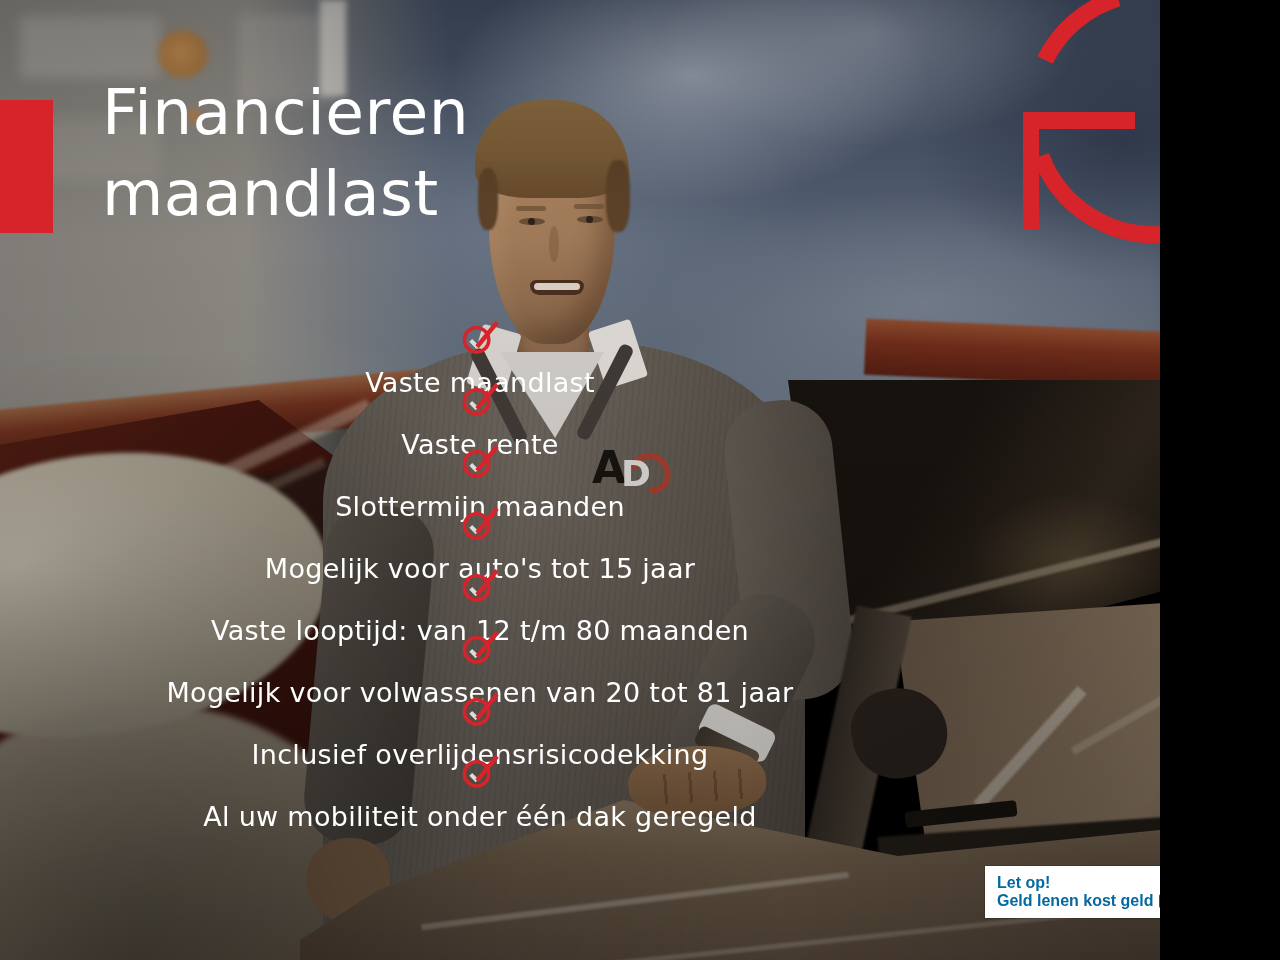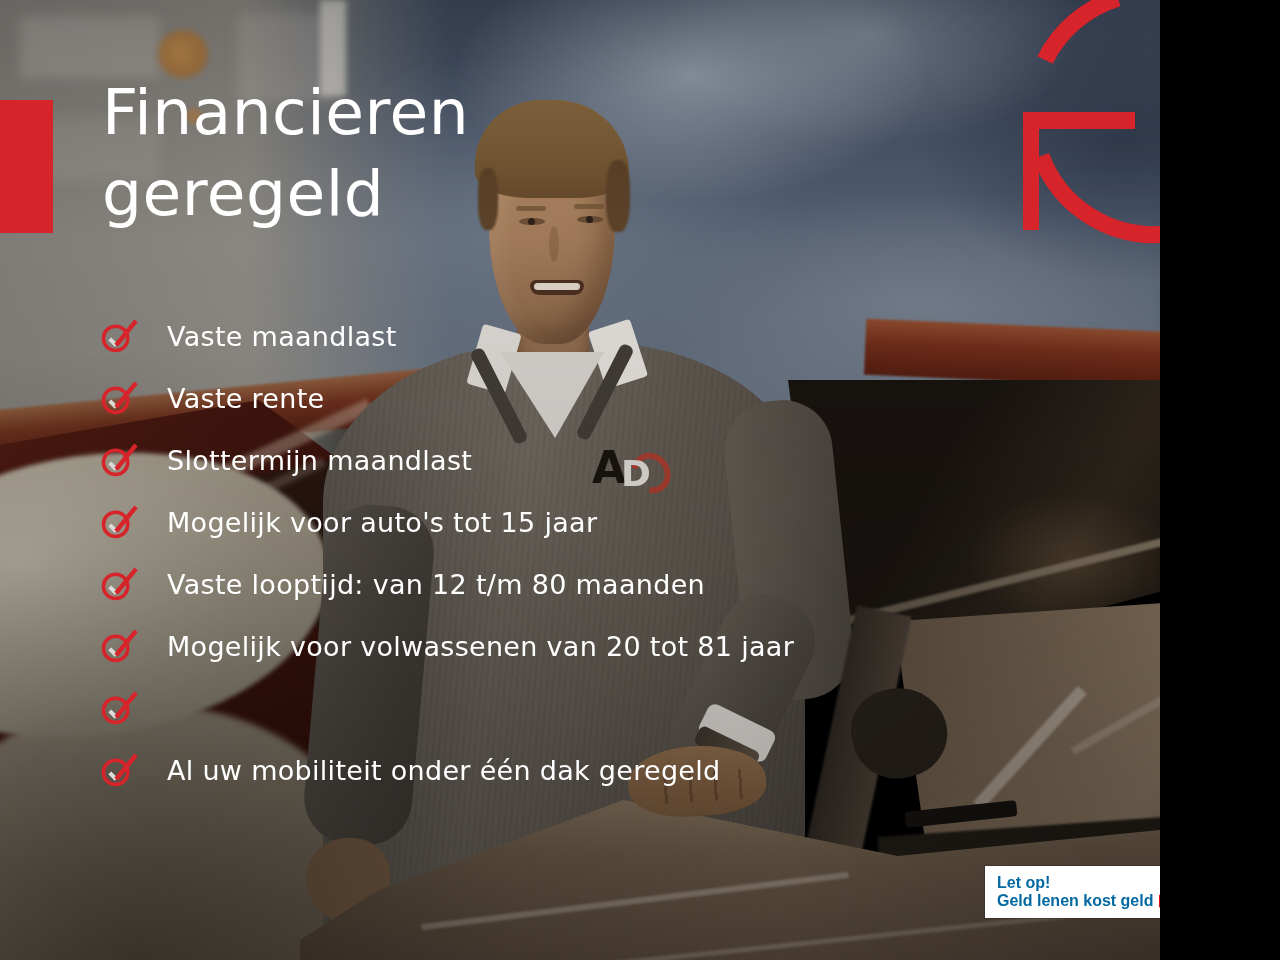--- a/index.html
+++ b/index.html
@@ -156,22 +156,22 @@
       radial-gradient(ellipse at 12% 100%, rgba(0,0,0,.45), rgba(0,0,0,0) 45%),
       radial-gradient(ellipse at 100% 100%, rgba(0,0,0,.30), rgba(0,0,0,0) 40%),
       linear-gradient(180deg, rgba(0,0,0,.18), rgba(0,0,0,0) 25%, rgba(0,0,0,.10) 88%);}
 
   
   .red-block{left:0;top:100px;width:53px;height:133px;background:#d7232a;}
   .brand-arc{right:0;top:0;width:180px;height:250px;overflow:visible;}
   .title{left:102px;top:72px;margin:0;color:#fff;font-weight:500;
     font-size:63px;line-height:81px;letter-spacing:.5px;white-space:nowrap;}
   .benefits{left:100px;top:318px;margin:0;padding:0;list-style:none;width:760px;}
-  .benefits li{position:relative;display:flex;align-items:center;gap:28px;
-    height:36px;margin-bottom:26px;}
+  .benefits li{position:relative;display:flex;align-items:center;gap:10px;
+    height:36px;margin-bottom:26px;flex-direction:column;}
   .benefits li *{position:static;}
   .check{width:39px;height:36px;flex:0 0 39px;}
   .blabel{color:#fff;font-size:27px;font-weight:500;letter-spacing:.3px;white-space:nowrap;}
 
   .badge{left:985px;top:866px;width:250px;height:52px;background:#fff;
     box-shadow:0 0 0 1px rgba(0,0,0,.15);display:flex;align-items:center;}
   .badge *{position:static;}
   .badge-text{padding-left:12px;display:flex;flex-direction:column;justify-content:center;
     font-family:"Liberation Sans",sans-serif;font-weight:bold;color:#0369a1;
     font-size:16px;line-height:18px;letter-spacing:0;white-space:nowrap;}
@@ -259,21 +259,21 @@
   <svg class="brand-arc" viewBox="0 0 180 250">
     <path d="M138,-2 A121 121 0 0 0 65,60" fill="none" stroke="#d7232a" stroke-width="17"></path>
     <path d="M61,156 A121 121 0 0 0 187,234" fill="none" stroke="#d7232a" stroke-width="17"></path>
     <rect x="43" y="112" width="112" height="17" fill="#d7232a"></rect>
     <rect x="43" y="112" width="16" height="118" fill="#d7232a"></rect>
   </svg>
 
   <h1 class="title">
       <span>Financieren</span>
       <br>
-      <span>geregeld</span>
+      <span>maandlast</span>
     </h1>
 
   <ul class="benefits">
     <li>
       <svg class="check" viewBox="0 0 40 37">
         <circle cx="16" cy="21" r="12.5" fill="none" stroke="#d7232a" stroke-width="3.6"></circle>
         <path d="M10 21.5 L16.5 28" stroke="#dddbd7" stroke-width="4.2" fill="none"></path>
         <path d="M16.5 28 L37 3" stroke="#d7232a" stroke-width="4.6" fill="none"></path>
       </svg>
       <span class="blabel">Vaste maandlast</span>
@@ -285,21 +285,21 @@
         <path d="M16.5 28 L37 3" stroke="#d7232a" stroke-width="4.6" fill="none"></path>
       </svg>
       <span class="blabel">Vaste rente</span>
     </li>
     <li>
       <svg class="check" viewBox="0 0 40 37">
         <circle cx="16" cy="21" r="12.5" fill="none" stroke="#d7232a" stroke-width="3.6"></circle>
         <path d="M10 21.5 L16.5 28" stroke="#dddbd7" stroke-width="4.2" fill="none"></path>
         <path d="M16.5 28 L37 3" stroke="#d7232a" stroke-width="4.6" fill="none"></path>
       </svg>
-      <span class="blabel">Slottermijn maandlast</span>
+      <span class="blabel">Slottermijn maanden</span>
     </li>
     <li>
       <svg class="check" viewBox="0 0 40 37">
         <circle cx="16" cy="21" r="12.5" fill="none" stroke="#d7232a" stroke-width="3.6"></circle>
         <path d="M10 21.5 L16.5 28" stroke="#dddbd7" stroke-width="4.2" fill="none"></path>
         <path d="M16.5 28 L37 3" stroke="#d7232a" stroke-width="4.6" fill="none"></path>
       </svg>
       <span class="blabel">Mogelijk voor auto's tot 15 jaar</span>
     </li>
     <li>
@@ -317,20 +317,21 @@
         <path d="M16.5 28 L37 3" stroke="#d7232a" stroke-width="4.6" fill="none"></path>
       </svg>
       <span class="blabel">Mogelijk voor volwassenen van 20 tot 81 jaar</span>
     </li>
     <li>
       <svg class="check" viewBox="0 0 40 37">
         <circle cx="16" cy="21" r="12.5" fill="none" stroke="#d7232a" stroke-width="3.6"></circle>
         <path d="M10 21.5 L16.5 28" stroke="#dddbd7" stroke-width="4.2" fill="none"></path>
         <path d="M16.5 28 L37 3" stroke="#d7232a" stroke-width="4.6" fill="none"></path>
       </svg>
+      <span class="blabel">Inclusief overlijdensrisicodekking</span>
     </li>
     <li>
       <svg class="check" viewBox="0 0 40 37">
         <circle cx="16" cy="21" r="12.5" fill="none" stroke="#d7232a" stroke-width="3.6"></circle>
         <path d="M10 21.5 L16.5 28" stroke="#dddbd7" stroke-width="4.2" fill="none"></path>
         <path d="M16.5 28 L37 3" stroke="#d7232a" stroke-width="4.6" fill="none"></path>
       </svg>
       <span class="blabel">Al uw mobiliteit onder één dak geregeld</span>
     </li>
   </ul>

